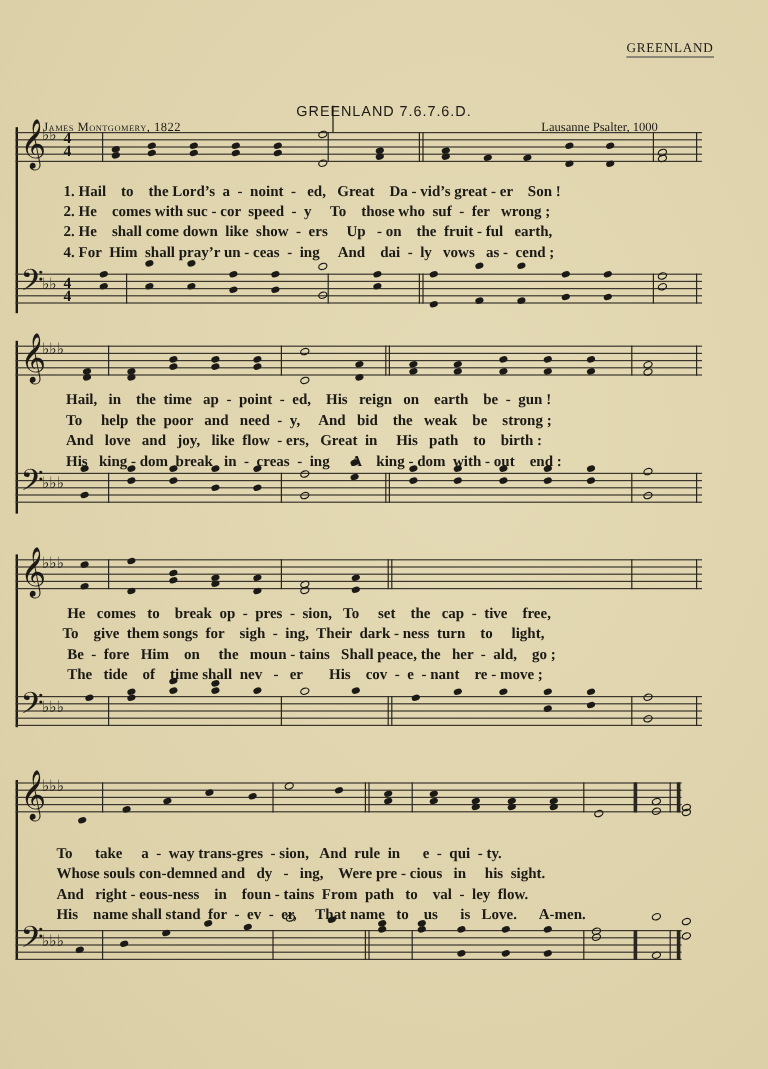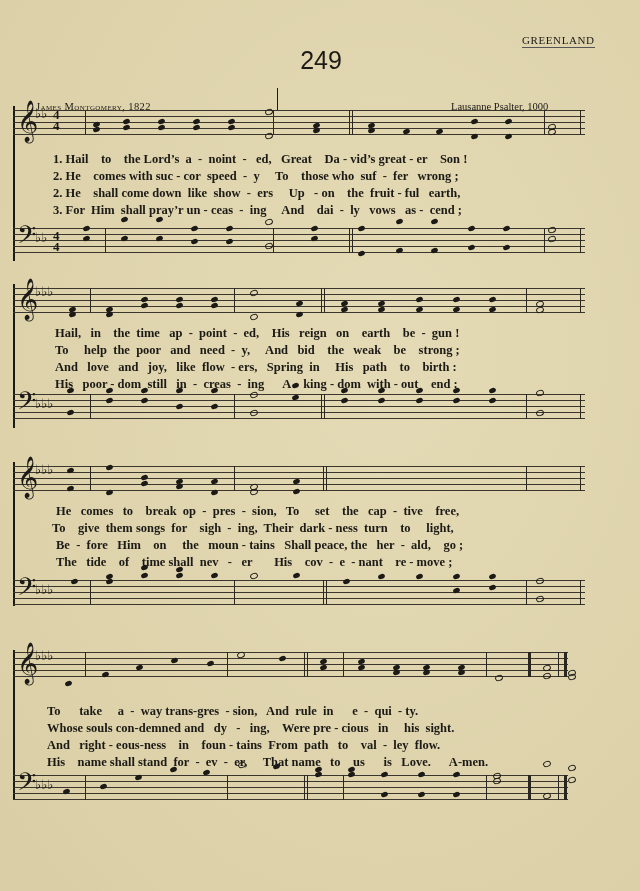--- a/index.html
+++ b/index.html
@@ -37,21 +37,21 @@
 
   .lyrics { position: absolute; left: 0; width: 580px; font-family: "Liberation Serif", serif; font-size: 12.5px; font-weight: bold; }
   .lyric-line { position: absolute; white-space: pre; height: 16px; }
 </style>
 </head>
 <body>
 
 <div class="page">
 
   <div class="section-label">GREENLAND</div>
-  <div class="hymn-number">249</div>
+  <div class="tune-line">GREENLAND  7.6.7.6.D.</div>
   <div class="author">James Montgomery, 1822</div>
   <div class="composer">Lausanne Psalter, 1000</div>
 
   <div class="system" style="top:106px;height:170px;">
     <div class="brace" style="top:0;height:155px;"></div>
     <div class="staff" style="top:4px;width:572px;">
       <div class="line" style="top:0;width:572px"></div>
         <div class="line" style="top:6px;width:572px"></div>
       <div class="line" style="top:12px;width:572px"></div>
         <div class="line" style="top:18px;width:572px"></div>
@@ -133,21 +133,21 @@
     <div class="note" style="left:490px;top:120px"></div>
       <div class="note" style="left:490px;top:139px"></div>
     <div class="note open" style="left:535px;top:121px"></div>
       <div class="note open" style="left:535px;top:130px"></div>
   </div>
 
   <div class="lyrics" style="top:152px;">
     <div class="lyric-line" style="left:53px;top:0px">1. Hail    to    the Lord’s  a  -  noint  -   ed,   Great    Da - vid’s great - er    Son !</div>
     <div class="lyric-line" style="left:53px;top:17px">2. He    comes with suc - cor  speed  -  y     To    those who  suf  -  fer   wrong ;</div>
     <div class="lyric-line" style="left:53px;top:34px">2. He    shall come down  like  show  -  ers     Up   - on    the  fruit - ful   earth,</div>
-    <div class="lyric-line" style="left:53px;top:51px">3. For  Him  shall pray’r un - ceas  -  ing     And    dai  -  ly   vows   as -  cend ;</div>
+    <div class="lyric-line" style="left:53px;top:51px">4. For  Him  shall pray’r un - ceas  -  ing     And    dai  -  ly   vows   as -  cend ;</div>
   </div>
 
   <div class="system" style="top:284px;height:160px;">
     <div class="brace" style="top:0;height:144px;"></div>
     <div class="staff" style="top:4px;width:572px;">
       <div class="line" style="top:0;width:572px"></div>
         <div class="line" style="top:6px;width:572px"></div>
       <div class="line" style="top:12px;width:572px"></div>
         <div class="line" style="top:18px;width:572px"></div>
       <div class="line" style="top:24px;width:572px"></div>
@@ -226,22 +226,22 @@
       <div class="note" style="left:440px;top:114px"></div>
     <div class="note" style="left:476px;top:104px"></div>
       <div class="note" style="left:476px;top:114px"></div>
     <div class="note open" style="left:523px;top:106px"></div>
       <div class="note open" style="left:523px;top:126px"></div>
   </div>
 
   <div class="lyrics" style="top:326px;">
     <div class="lyric-line" style="left:55px;top:0px">Hail,   in    the  time   ap  -  point  -  ed,    His   reign   on    earth    be  -  gun !</div>
     <div class="lyric-line" style="left:55px;top:17px">To     help  the  poor   and   need  -  y,     And   bid    the   weak    be    strong ;</div>
-    <div class="lyric-line" style="left:55px;top:34px">And   love   and   joy,   like  flow  - ers,   Spring  in     His   path    to    birth :</div>
-    <div class="lyric-line" style="left:55px;top:51px">His   poor - dom  still   in  -  creas  -  ing      A    king - dom  with - out    end :</div>
+    <div class="lyric-line" style="left:55px;top:34px">And   love   and   joy,   like  flow  - ers,   Great  in     His   path    to    birth :</div>
+    <div class="lyric-line" style="left:55px;top:51px">His   king - dom  break   in  -  creas  -  ing      A    king - dom  with - out    end :</div>
   </div>
 
   <div class="system" style="top:462px;height:160px;">
     <div class="brace" style="top:0;height:144px;"></div>
     <div class="staff" style="top:4px;width:572px;">
       <div class="line" style="top:0;width:572px"></div>
         <div class="line" style="top:6px;width:572px"></div>
       <div class="line" style="top:12px;width:572px"></div>
         <div class="line" style="top:18px;width:572px"></div>
       <div class="line" style="top:24px;width:572px"></div>

